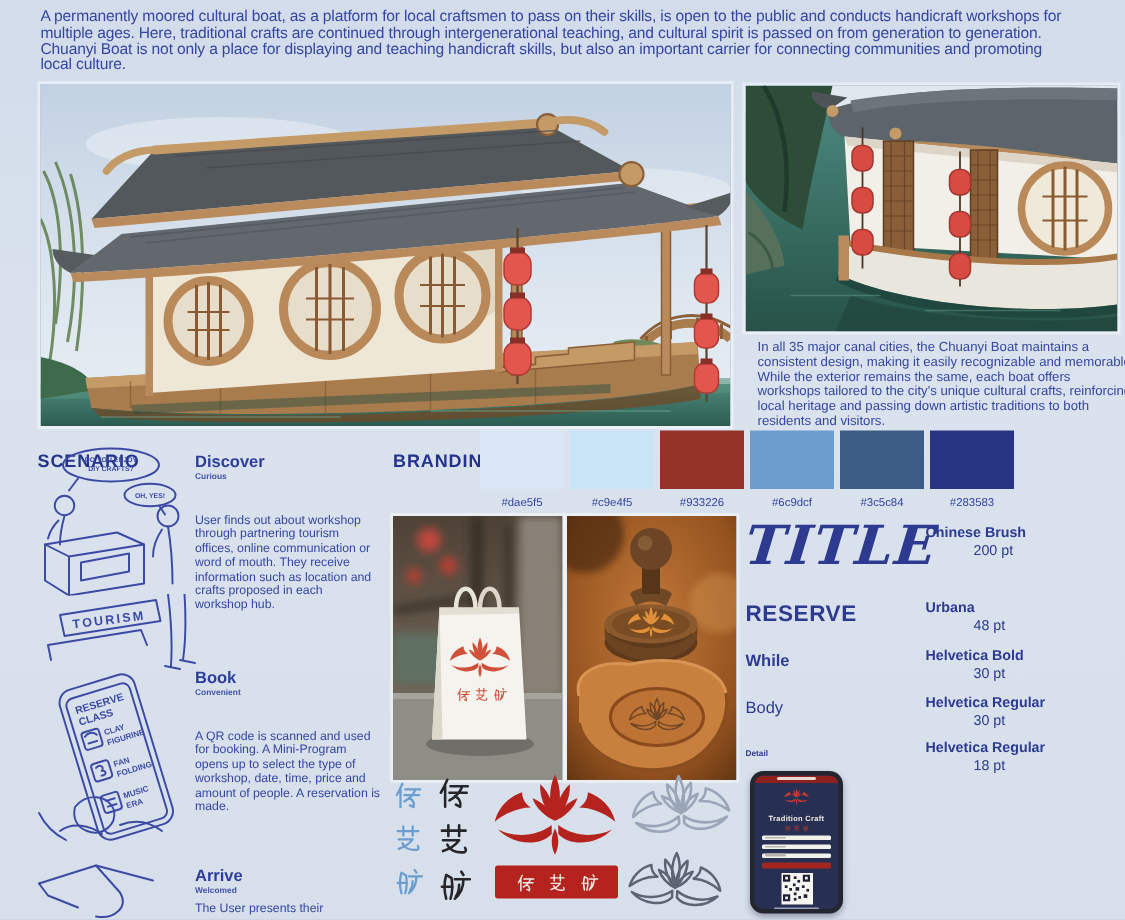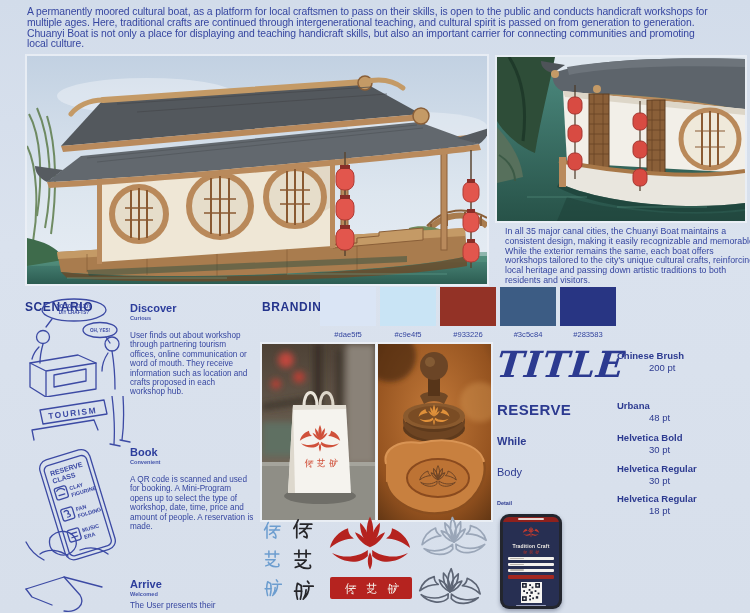--- a/index.html
+++ b/index.html
@@ -8,21 +8,21 @@
          background:linear-gradient(180deg,#d2dcea 0%,#dae2ee 40%,#d7dfeb 100%);color:#32419a;padding-left:35px;}
   .abs{position:absolute;}
   .photo{position:absolute;overflow:hidden;box-shadow:0 0 0 2px rgba(255,255,255,.45);background:#9db4c6;}
   .photo svg{display:block;}
   p{margin:0;}
   .intro{font-size:10.4px;line-height:10.8px;color:#3646a0;letter-spacing:-.1px;}
   .caption{font-size:8.8px;line-height:9.8px;color:#3646a0;}
   .sec-h{font-size:12px;font-weight:bold;color:#24348c;letter-spacing:.6px;margin-top:12px;}
   .step-t{font-size:11px;font-weight:bold;color:#2c3d9c;}
   .step-m{font-size:5.6px;font-weight:bold;color:#4454ab;margin-top:1px;}
-  .step-p{font-size:8.2px;line-height:9.4px;color:#3646a0;margin-top:10px;}
+  .step-p{font-size:8.2px;line-height:9.4px;color:#3646a0;margin-top:21px;}
   .swatch-col{display:flex;flex-direction:column;align-items:center;width:56px;}
   .swatch{width:56px;height:39px;}
   .swatch-label{font-size:7.6px;color:#34459e;margin-top:4px;}
   .ink{stroke:#3c4aa4;fill:none;stroke-width:1.3;stroke-linecap:round;stroke-linejoin:round;}
   .ink-text{fill:#3c4aa4;font-family:"Liberation Sans",sans-serif;font-weight:bold;}
   .cjk{display:block;}
   .typ-sample-title{font-family:"DejaVu Serif",serif;font-weight:bold;font-style:italic;
       font-size:36px;color:#2c3a90;transform:skewX(-6deg);letter-spacing:1px;line-height:1;}
   .typ-sample-sub{font-size:15px;font-weight:bold;color:#2c3a90;letter-spacing:.4px;}
   .typ-sample-accent{font-size:11px;font-weight:bold;color:#2c3a90;}
@@ -307,20 +307,24 @@
       <div class="swatch" style="background: rgb(218, 229, 245);"></div>
       <div class="swatch-label">#dae5f5</div>
     </div>
     <div class="swatch-col">
       <div class="swatch" style="background: rgb(201, 228, 245);"></div>
       <div class="swatch-label">#c9e4f5</div>
     </div>
     <div class="swatch-col">
       <div class="swatch" style="background: rgb(147, 50, 38);"></div>
       <div class="swatch-label">#933226</div>
+    </div>
+    <div class="swatch-col">
+      <div class="swatch" style="background: rgb(108, 157, 207);"></div>
+      <div class="swatch-label">#6c9dcf</div>
     </div>
     <div class="swatch-col">
       <div class="swatch" style="background: rgb(60, 92, 132);"></div>
       <div class="swatch-label">#3c5c84</div>
     </div>
     <div class="swatch-col">
       <div class="swatch" style="background: rgb(40, 53, 131);"></div>
       <div class="swatch-label">#283583</div>
     </div>
   </div>

